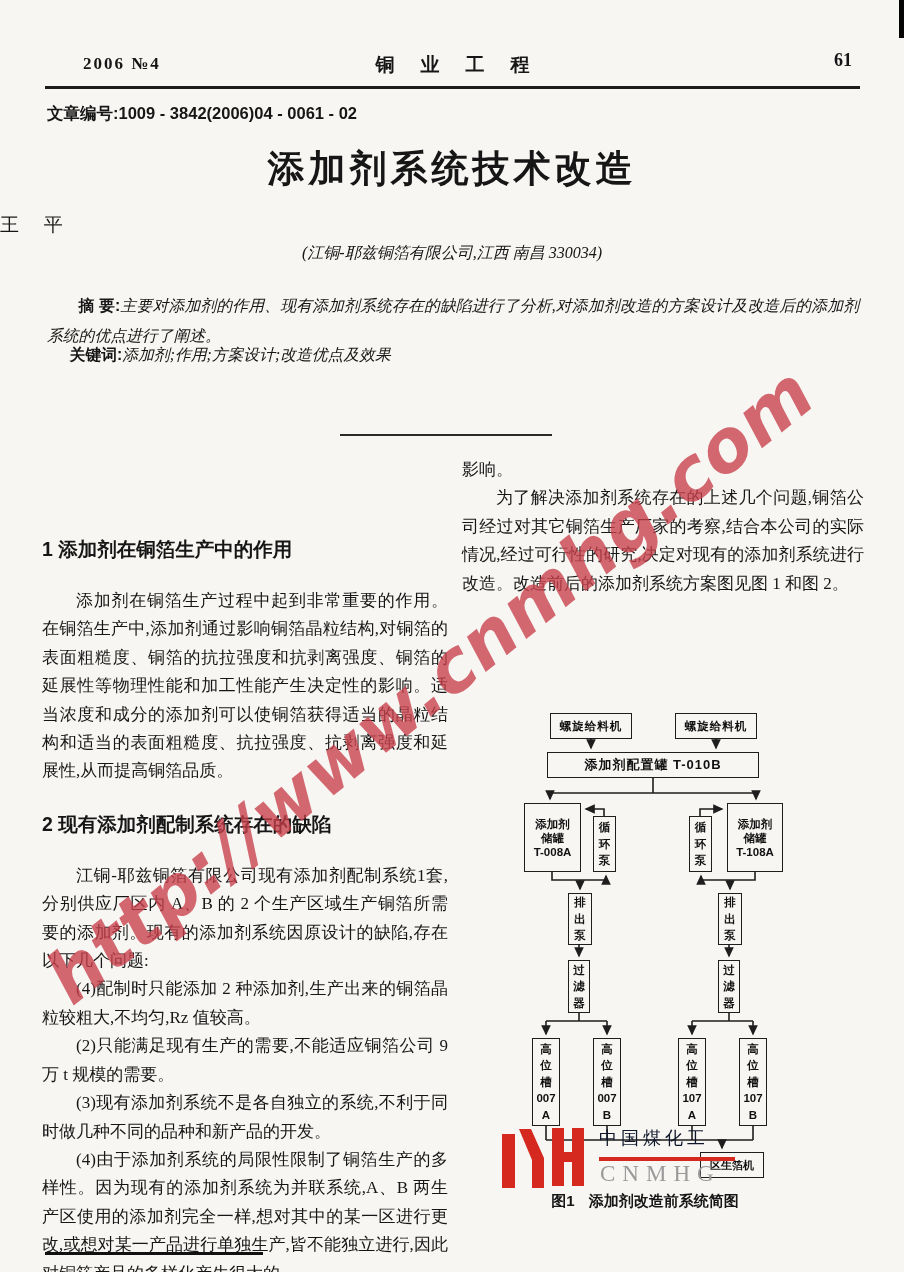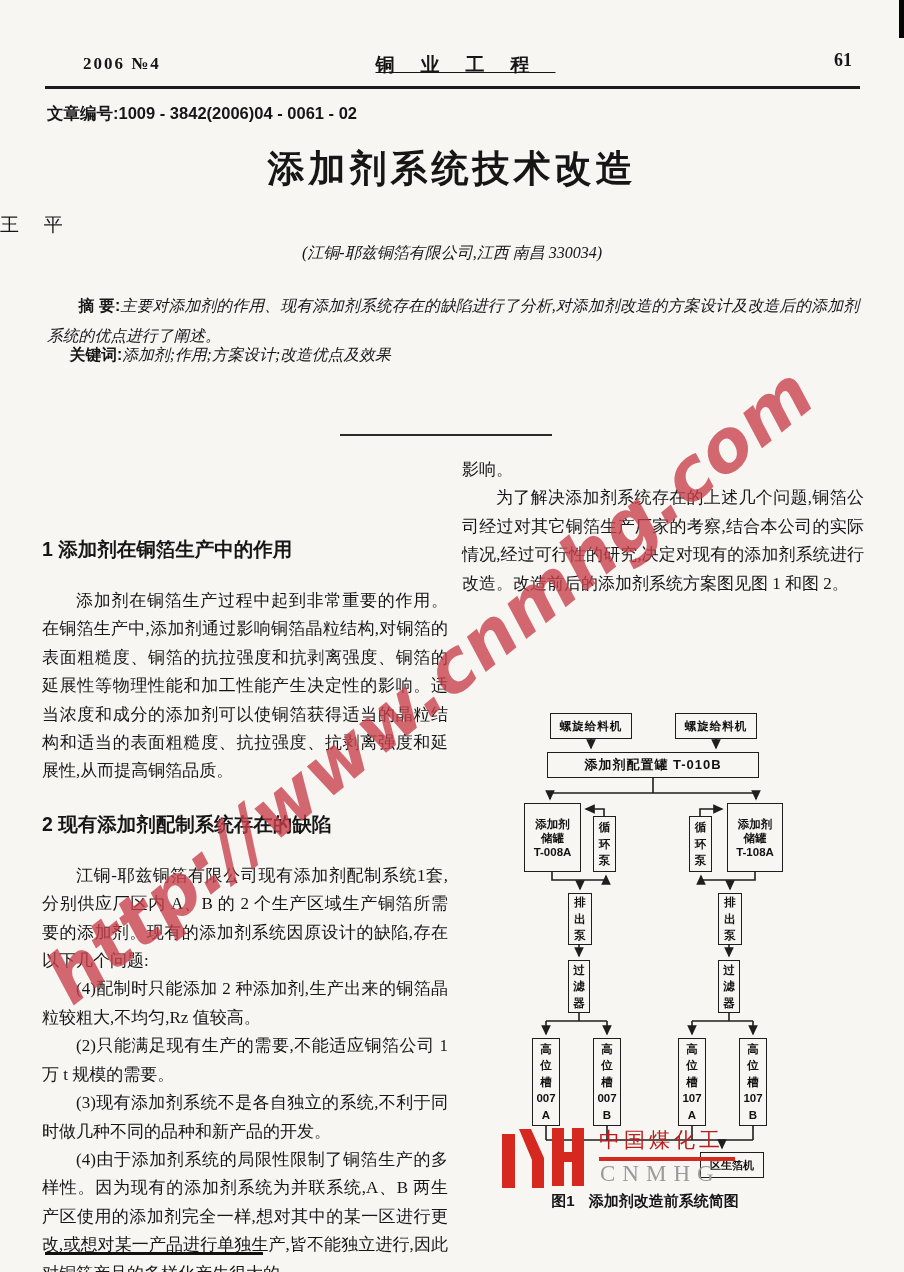--- a/index.html
+++ b/index.html
@@ -3,21 +3,21 @@
 <meta charset="utf-8">
 <style>
   html,body{margin:0;padding:0;}
   body{width:904px;height:1272px;position:relative;background:#f7f6f3;overflow:hidden;
        font-family:"Liberation Serif",serif;color:#161616;}
   .page{position:absolute;inset:0;}
 
   
   .jheader{position:absolute;left:45px;top:50px;width:815px;height:30px;}
   .issue{position:absolute;left:38px;top:4px;font-size:17px;font-weight:bold;letter-spacing:2px;}
-  .jname{position:absolute;left:0;right:0;top:2px;text-align:center;font-size:19px;font-weight:bold;letter-spacing:26px;text-indent:26px;font-family:"Liberation Sans",sans-serif;text-decoration:underline;}
+  .jname{position:absolute;left:0;right:0;top:2px;text-align:center;font-size:19px;font-weight:bold;letter-spacing:26px;text-indent:26px;font-family:"Liberation Sans",sans-serif;}
   .pagenum{position:absolute;right:8px;top:0px;font-size:18px;font-weight:bold;font-family:Liberation Serif, serif;}
   .jrule{position:absolute;left:45px;top:86px;width:815px;height:2.5px;background:#1c1c1c;}
 
   .artnum{position:absolute;left:47px;top:103px;font-size:16.5px;font-weight:bold;font-family:"Liberation Sans",sans-serif;}
 
   
   .title{position:absolute;left:0;width:904px;top:144px;text-align:center;font-size:37px;font-weight:bold;letter-spacing:4px;font-family:"Liberation Sans",sans-serif;}
   .author{position:absolute;left:0;width:904px;top:212px;text-align:left;font-size:19px;letter-spacing:10px;}
   .affil{position:absolute;left:0;width:904px;top:243px;text-align:center;font-size:16px;font-style:italic;}
 
@@ -69,21 +69,21 @@
   .figcap .gap{display:inline-block;width:14px;}
 
   
   .watermark{position:absolute;left:430px;top:685px;transform:translate(-50%,-50%) rotate(-39deg);
              font-family:"DejaVu Sans",sans-serif;font-style:italic;font-weight:bold;font-size:72px;
              color:rgba(201,63,74,0.78);letter-spacing:1px;white-space:nowrap;z-index:6;pointer-events:none;}
 
   
   .logo{position:absolute;left:502px;top:1125px;width:270px;height:66px;z-index:7;}
   .logo .mark{position:absolute;left:0;top:3px;}
-  .logo .cn{position:absolute;left:97px;top:1px;font-size:21px;color:#b91c1c;letter-spacing:4px;font-family:"Liberation Sans",sans-serif;}
+  .logo .cn{position:absolute;left:97px;top:1px;font-size:18px;color:#0f172a;letter-spacing:4px;font-family:"Liberation Sans",sans-serif;}
   .logo .redline{position:absolute;left:97px;top:32px;width:136px;height:3.5px;background:#d5281e;}
   .logo .en{position:absolute;left:98px;top:36px;font-size:23px;color:#9a9a9a;letter-spacing:7px;font-family:Liberation Serif, serif;}
 
   .edge-artifact{position:absolute;right:0;top:0;width:5px;height:38px;background:#050505;}
 </style>
 </head>
 <body>
 
 <div class="page">
 
@@ -108,21 +108,21 @@
   </div>
 
   <div class="divider"></div>
 
   <div class="col col-left">
     <div class="shead first">1  添加剂在铜箔生产中的作用</div>
     <p>添加剂在铜箔生产过程中起到非常重要的作用。在铜箔生产中,添加剂通过影响铜箔晶粒结构,对铜箔的表面粗糙度、铜箔的抗拉强度和抗剥离强度、铜箔的延展性等物理性能和加工性能产生决定性的影响。适当浓度和成分的添加剂可以使铜箔获得适当的晶粒结构和适当的表面粗糙度、抗拉强度、抗剥离强度和延展性,从而提高铜箔品质。</p>
     <div class="shead">2  现有添加剂配制系统存在的缺陷</div>
     <p>江铜-耶兹铜箔有限公司现有添加剂配制系统1套,分别供应厂区内 A、B 的 2 个生产区域生产铜箔所需要的添加剂。现有的添加剂系统因原设计的缺陷,存在以下几个问题:</p>
     <p>(4)配制时只能添加 2 种添加剂,生产出来的铜箔晶粒较粗大,不均匀,Rz 值较高。</p>
-    <p>(2)只能满足现有生产的需要,不能适应铜箔公司 1 万 t 规模的需要。</p>
+    <p>(2)只能满足现有生产的需要,不能适应铜箔公司 9 万 t 规模的需要。</p>
     <p>(3)现有添加剂系统不是各自独立的系统,不利于同时做几种不同的品种和新产品的开发。</p>
     <p>(4)由于添加剂系统的局限性限制了铜箔生产的多样性。因为现有的添加剂系统为并联系统,A、B 两生产区使用的添加剂完全一样,想对其中的某一区进行更改,或想对某一产品进行单独生产,皆不能独立进行,因此对铜箔产品的多样化产生很大的</p>
   </div>
   <div class="footrule"></div>
 
   <div class="col col-right">
     <p class="carry">影响。</p>
     <p>为了解决添加剂系统存在的上述几个问题,铜箔公司经过对其它铜箔生产厂家的考察,结合本公司的实际情况,经过可行性的研究,决定对现有的添加剂系统进行改造。改造前后的添加剂系统方案图见图 1 和图 2。</p>
   </div>
 

